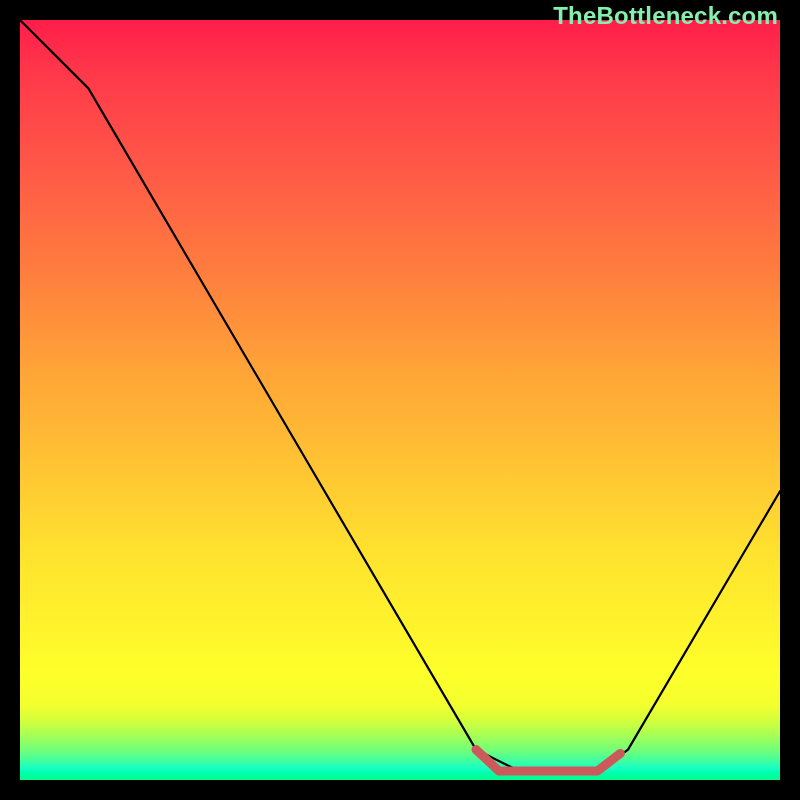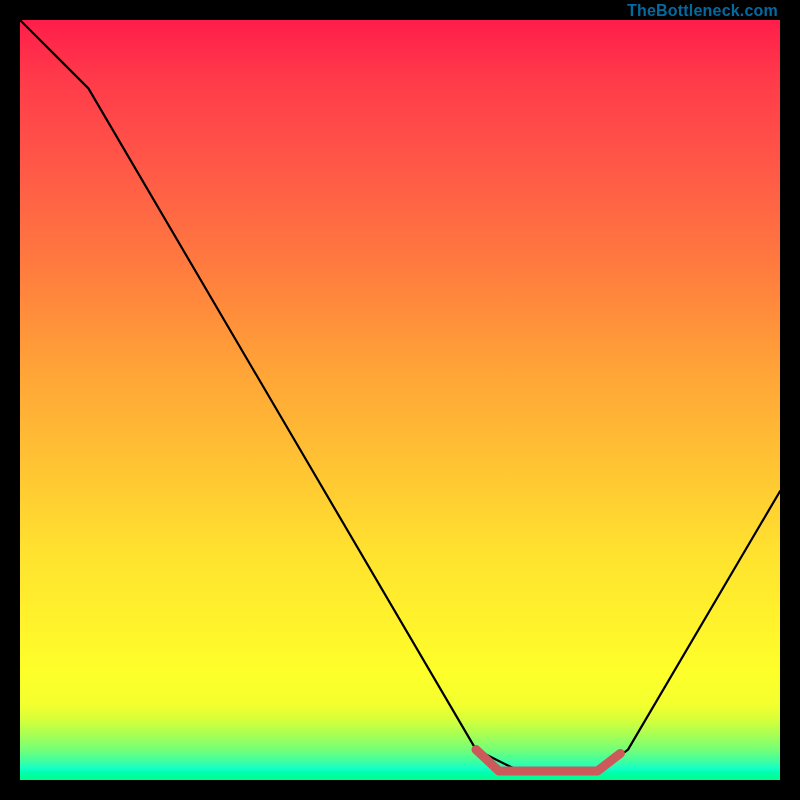--- a/index.html
+++ b/index.html
@@ -51,22 +51,22 @@
         #3fffa0 97.5%,
         #15ffc6 98.5%,
         #00ffb0 99%,
         #00ff8a 100%
       );
   }
   .watermark {
     position: absolute;
     right: 22px;
     top: 2px;
-    color: #0369a1;
-    font-size: 16px;
+    color: #86efac;
+    font-size: 24px;
     font-weight: 600;
     letter-spacing: 0.2px;
     user-select: none;
   }
   svg.curve {
     position: absolute;
     left: 0;
     top: 0;
     width: 760px;
     height: 760px;

